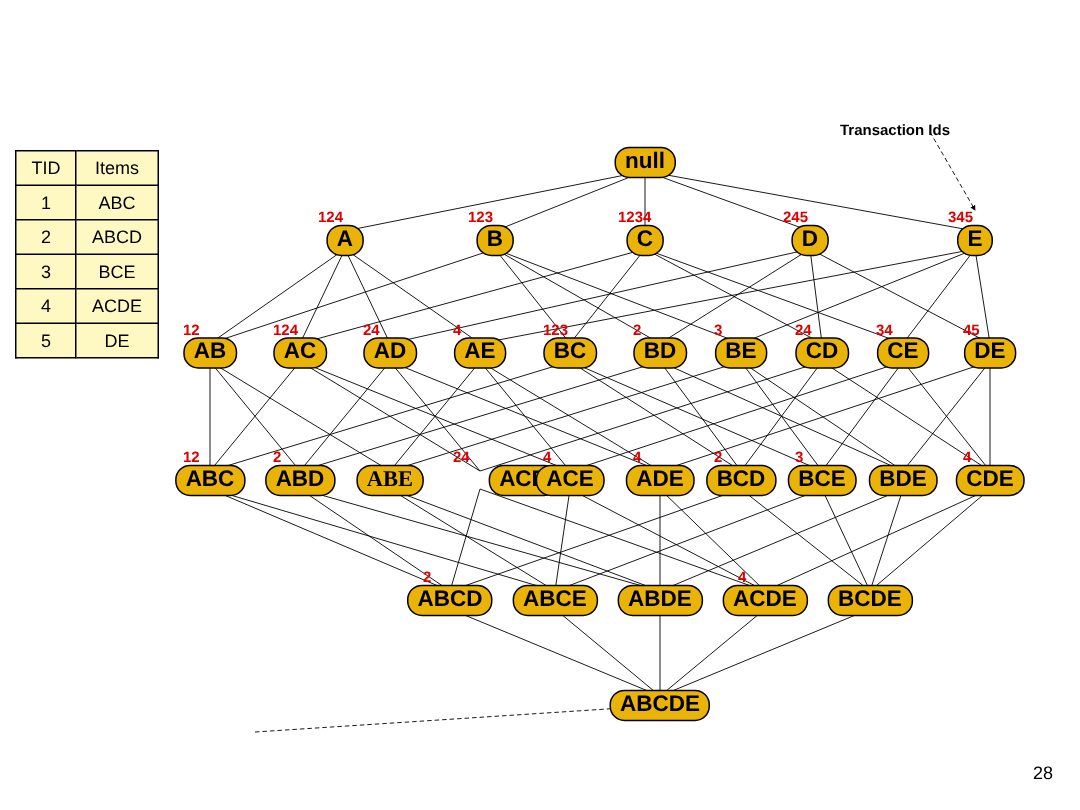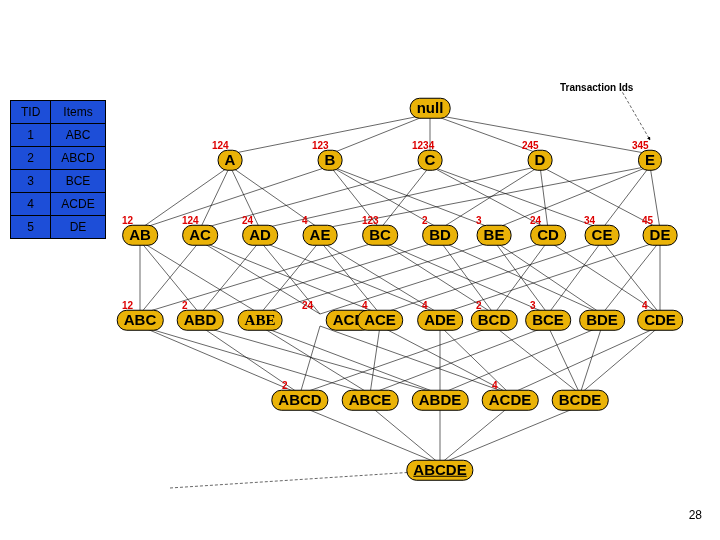--- a/index.html
+++ b/index.html
@@ -4,21 +4,21 @@
 <style>
   html,body{margin:0;padding:0;width:720px;height:540px;background:#fff;font-family:Arial,Helvetica,sans-serif;color:#000;overflow:hidden}
   .stage{position:relative;width:720px;height:540px}
   .title{position:absolute;left:72px;top:18px;font-family:"Calibri","Segoe UI",Arial,sans-serif;font-size:32px;font-weight:400}
   .pagenum{position:absolute;right:18px;bottom:18px;font-size:12px}
   .annot{position:absolute;font-size:10px;font-weight:700}
   .txnids{left:560px;top:82px}
   .notsup{left:90px;top:470px;line-height:1.2}
   
   .tbl{position:absolute;left:10px;top:100px;border-collapse:collapse;font-size:12px}
-  .tbl th,.tbl td{border:1px solid #000;padding:4px 10px;text-align:center;background:#1d4ed8}
+  .tbl th,.tbl td{border:1px solid #000;padding:4px 10px;text-align:center;background:#fef9c3}
   .tbl th{font-weight:400}
   
   svg.lines{position:absolute;left:0;top:0;width:720px;height:540px}
   .edge{stroke:#000;stroke-width:0.6;fill:none}
   .dashed{stroke-dasharray:3 2}
   
   .node{position:absolute;transform:translate(-50%,-50%);border:1px solid #000;border-radius:10px;background:#eab308;font-size:15px;font-weight:700;text-align:left;padding:1px 6px;white-space:nowrap;line-height:1.1}
   .count{position:absolute;color:#d00;font-size:10px;font-weight:700;white-space:nowrap}
 </style>
 </head>
@@ -204,16 +204,16 @@
       <div class="node" style="left: 602px; top: 320px;">BDE</div>
       <div class="node" style="left: 660px; top: 320px;">CDE</div>
       <div class="count" style="left: 642px; top: 300px;">4</div>
       <div class="node" style="left: 300px; top: 400px;">ABCD</div>
       <div class="count" style="left: 282px; top: 380px;">2</div>
       <div class="node" style="left: 370px; top: 400px;">ABCE</div>
       <div class="node" style="left: 440px; top: 400px;">ABDE</div>
       <div class="node" style="left: 510px; top: 400px;">ACDE</div>
       <div class="count" style="left: 492px; top: 380px;">4</div>
       <div class="node" style="left: 580px; top: 400px;">BCDE</div>
-      <div class="node" style="left: 440px; top: 470px; text-decoration: underline;">ABCDE</div>
+      <div class="node" style="left: 440px; top: 470px;">ABCDE</div>
     </div>
 
 </div>
 
 </body></html>

